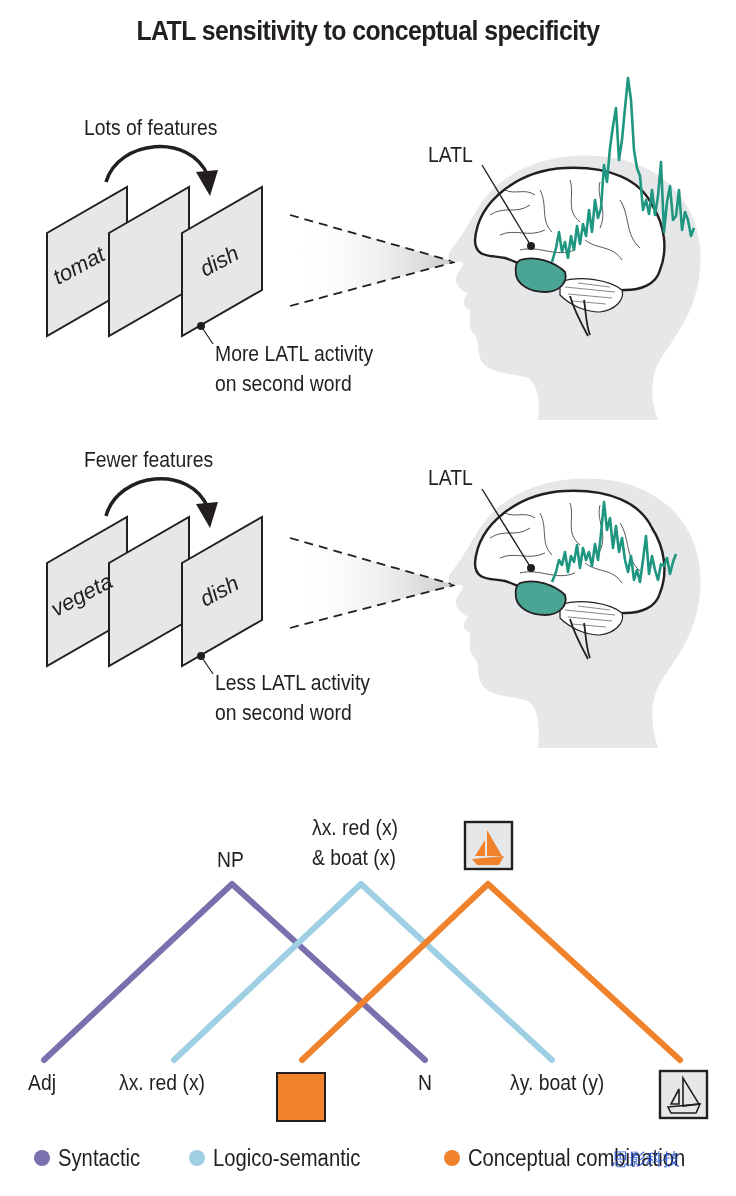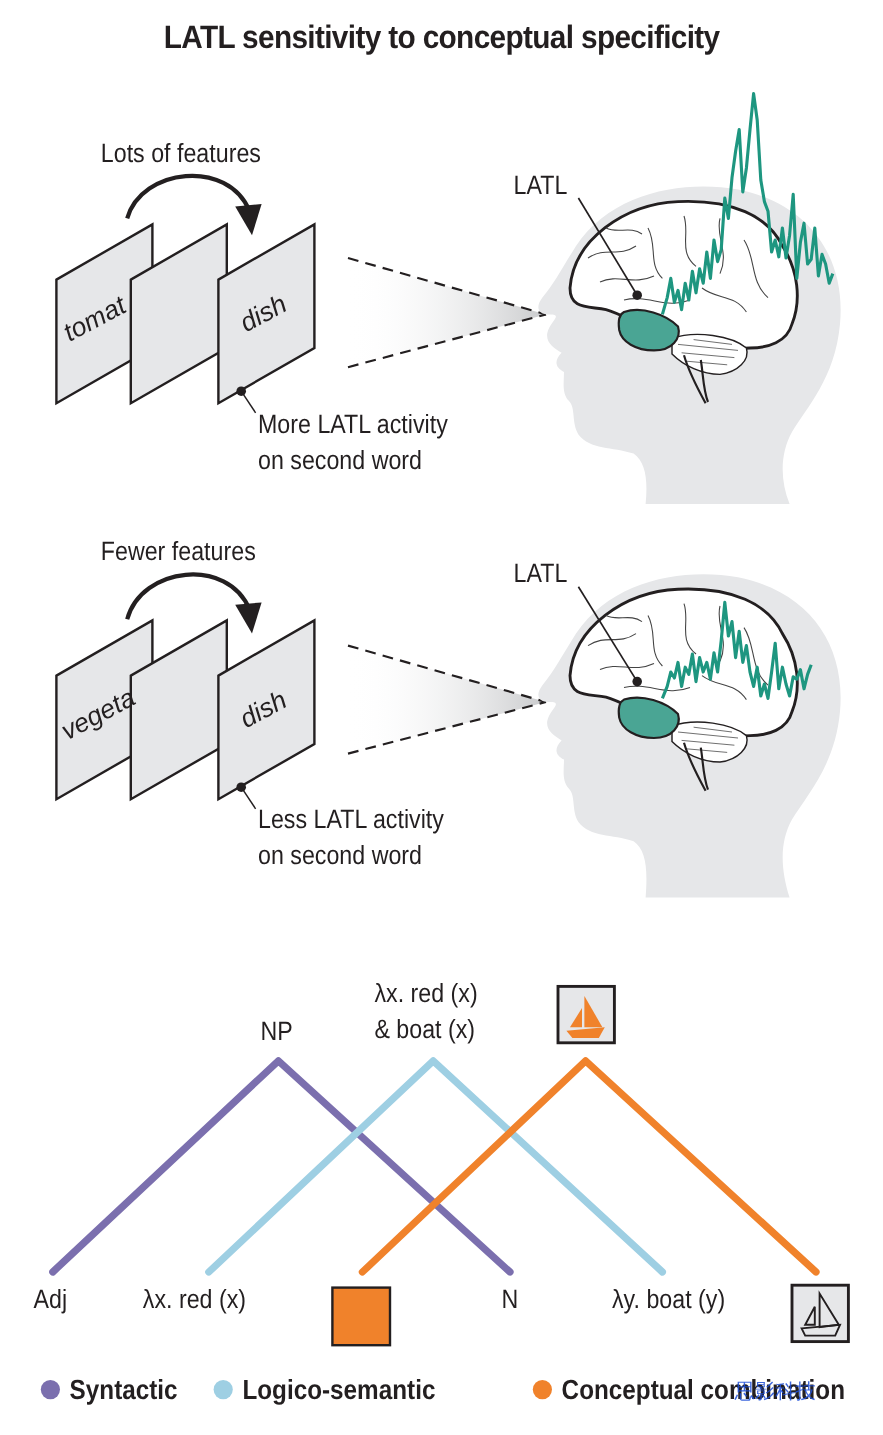--- a/index.html
+++ b/index.html
@@ -6,21 +6,21 @@
   body { width: 736px; height: 1196px; position: relative; overflow: hidden;
          font-family: "Liberation Sans", sans-serif; color: #231f20; }
   .title { position: absolute; left: 0; top: 16px; width: 736px; text-align: center;
            font-family: "Liberation Sans", sans-serif; font-weight: bold; font-size: 27px;
            letter-spacing: -0.6px; transform: scaleX(0.92); transform-origin: center; }
   .lbl { position: absolute; font-family: "Liberation Sans", sans-serif; font-size: 22px;
          color: #231f20; white-space: nowrap; transform: scaleX(0.88); transform-origin: left top; }
   .lbl2 { line-height: 30px; }
   svg { position: absolute; left: 0; top: 0; }
   .legend { position: absolute; top: 1143px; height: 30px; display: flex; align-items: center;
-            font-size: 23px; white-space: nowrap; font-weight: bold; }
+            font-size: 23px; white-space: nowrap; }
   .legend .dot { width: 16px; height: 16px; border-radius: 50%; display: inline-block; margin-right: 8px; }
   .legend span.txt { display: inline-block; transform: scaleX(0.88); transform-origin: left center; }
   .watermark { position: absolute; left: 612px; top: 1148px; font-size: 17px; color: #1d4ed8; opacity: 0.85;
                font-family: "DejaVu Sans", sans-serif; }
 </style>
 </head>
 <body>
 
 <div class="title">LATL sensitivity to conceptual specificity</div>
 
@@ -139,21 +139,21 @@
 <div class="lbl" style="left:312px; top:845px;">&amp; boat (x)</div>
 <div class="lbl" style="left:28px; top:1070px;">Adj</div>
 <div class="lbl" style="left:119px; top:1070px;">λx. red (x)</div>
 <div class="lbl" style="left:418px; top:1070px;">N</div>
 <div class="lbl" style="left:510px; top:1070px;">λy. boat (y)</div>
 
 <div class="legend" style="left:34px;">
   <span class="dot" style="background:#7b6fae"></span>
   <span class="txt">Syntactic</span>
 </div>
-<div class="legend" style="left:178px;">
+<div class="legend" style="left:189px;">
   <span class="dot" style="background:#9ecfe3"></span>
   <span class="txt">Logico-semantic</span>
 </div>
 <div class="legend" style="left:444px;">
   <span class="dot" style="background:#f0822b"></span>
   <span class="txt">Conceptual combination</span>
 </div>
 
 <div class="watermark">思影科技</div>
 

